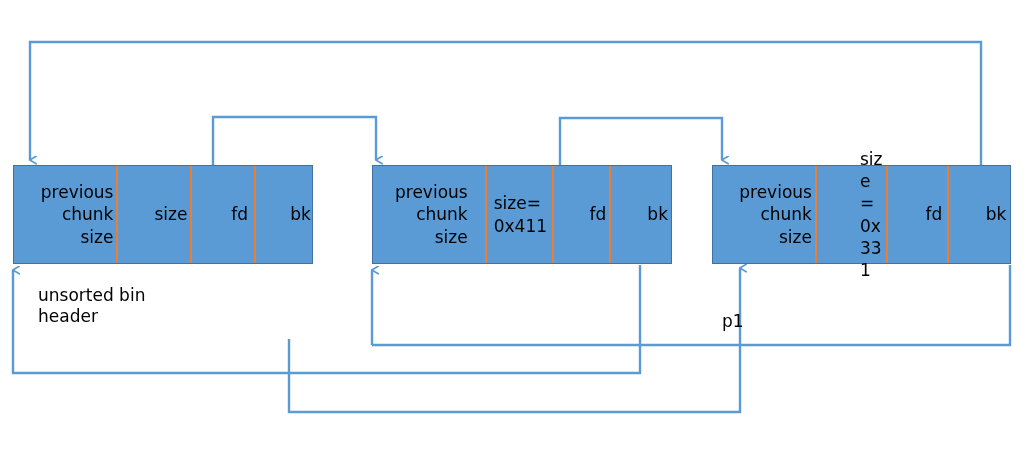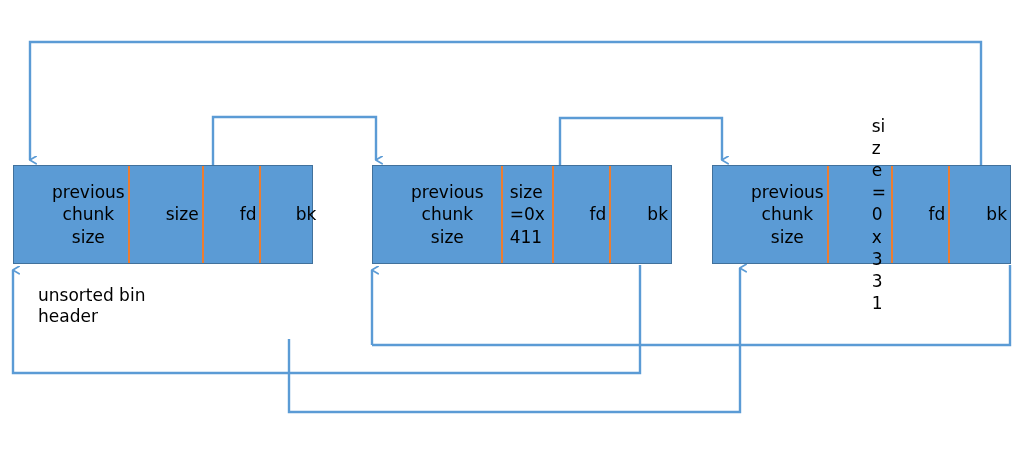--- a/index.html
+++ b/index.html
@@ -47,23 +47,22 @@
     overflow: visible;
     text-align: center;
     padding: 0 3px;
   }
   .field + .field {
     border-left: 2px solid #ED7D31;
     padding-left: 36px;
   }
   .field.prev {
     justify-content: flex-start;
-    text-align: center;
+    text-align: right;
     padding-left: 22px;
-    margin-left: 16px;
   }
   .field.sizewrap {
     justify-content: flex-start;
     text-align: left;
     padding-left: 7px;
     word-break: break-all;
   }
   .caption {
     position: absolute;
     color: #000000;
@@ -120,14 +119,15 @@
     <div class="field" style="width:62px;">fd</div>
     <div class="field" style="width:64px;">bk</div>
   </div>
 
   <div class="chunk-box" style="left:712px; top:165px; width:299px; height:99px;">
     <div class="field prev" style="width:103px;">previous chunk size</div>
     <div class="field sizewrap" style="width:71px;padding-left:43px;">size=0x331</div>
     <div class="field" style="width:62px;">fd</div>
     <div class="field" style="width:63px;">bk</div>
   </div>
+  <div class="caption" style="left:722px; top:311px; width:120px;">p1</div>
 
 </div>
 
 </body></html>

